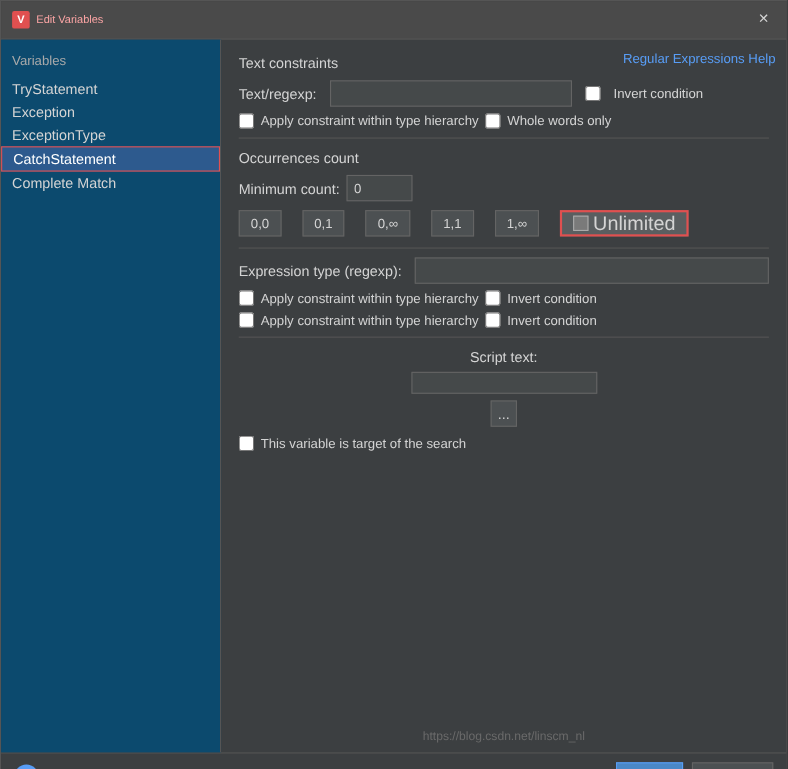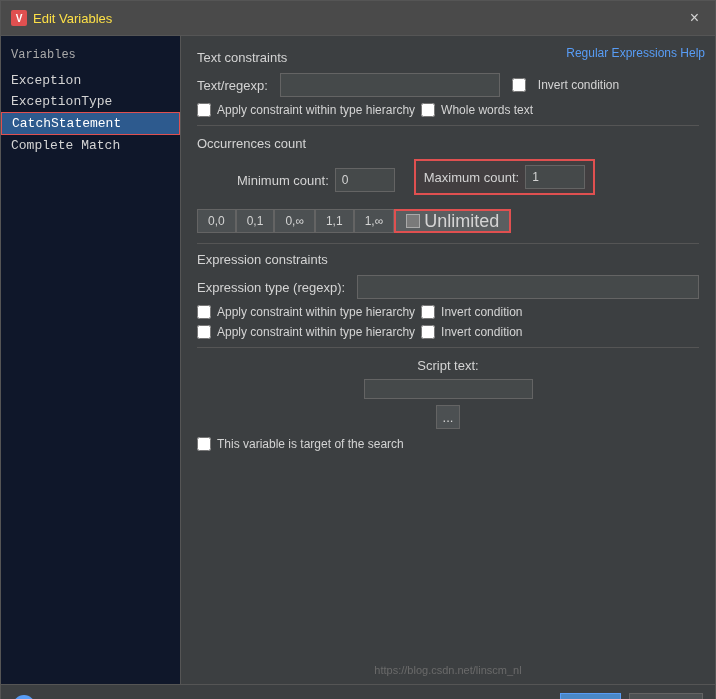--- a/index.html
+++ b/index.html
@@ -38,41 +38,40 @@
       background: #e05050;
       border-radius: 2px;
       display: flex;
       align-items: center;
       justify-content: center;
       font-size: 10px;
       color: white;
       font-weight: bold;
     }
     .title-text {
-      color: #fde047;
-      font-size: 13px;
+      color: #fca5a5;
+      font-size: 10px;
     }
     .close-btn {
       background: none;
       border: none;
       color: #d4d4d4;
       cursor: pointer;
       font-size: 16px;
       padding: 2px 6px;
     }
     .dialog-body {
       display: flex;
       height: 648px;
     }
     .sidebar {
-      width: 180px;
-      background: #0f172a;
+      width: 200px;
+      background: #0c4a6e;
       border-right: 1px solid #555;
       padding: 8px 0;
-      font-family: Liberation Mono, monospace;
     }
     .sidebar-header {
       padding: 4px 10px 8px 10px;
       font-size: 12px;
       color: #aaa;
     }
     .sidebar-item {
       padding: 3px 10px;
       cursor: pointer;
       color: #d4d4d4;
@@ -149,33 +148,32 @@
       margin-bottom: 6px;
       background: rgba(200, 50, 50, 0.05);
     }
     .occurrences-section {
       margin-top: 10px;
       margin-bottom: 10px;
     }
     .count-row {
       display: flex;
       align-items: center;
+      gap: 0;
+      margin-bottom: 8px;
+    }
+    .count-field {
+      display: flex;
+      align-items: center;
+      gap: 6px;
+    }
+    .preset-buttons {
+      display: flex;
+      align-items: flex-start;
       gap: 19px;
-      margin-bottom: 8px;
-      margin-left: 40px;
-    }
-    .count-field {
-      display: flex;
-      align-items: center;
-      gap: 6px;
-    }
-    .preset-buttons {
-      display: flex;
-      align-items: flex-start;
-      gap: 0;
     }
     .preset-btn {
       background: #4c5052;
       border: 1px solid #646464;
       color: #d4d4d4;
       padding: 3px 10px;
       font-size: 12px;
       cursor: pointer;
       height: 24px;
     }
@@ -296,20 +294,21 @@
       </div>
       <span class="title-text">Edit Variables</span>
     </div>
     <button class="close-btn">×</button>
   </div>
 
   <div class="dialog-body">
 
     <div class="sidebar">
       <div class="sidebar-header">Variables</div>
+      <div class="sidebar-item">TryStatement</div>
       <div class="sidebar-item">Exception</div>
       <div class="sidebar-item">ExceptionType</div>
       <div class="sidebar-item selected">CatchStatement</div>
       <div class="sidebar-item">Complete Match</div>
     </div>
 
     <div class="main-content">
 
       <a class="help-link" href="#">Regular Expressions Help</a>
 
@@ -319,56 +318,51 @@
         <span class="form-label">Text/regexp:</span>
         <input type="text" class="text-input text-input-wide" style="">
         <input type="checkbox" style="">
         <span class="checkbox-label">Invert condition</span>
       </div>
 
       <div class="checkbox-row">
         <input type="checkbox" style="">
         <span class="checkbox-label">Apply constraint within type hierarchy</span>
         <input type="checkbox" style="">
-        <span class="checkbox-label">Whole words text</span>
+        <span class="checkbox-label">Whole words only</span>
       </div>
 
       <div class="divider"></div>
 
       <div class="occurrences-section">
         <div class="section-title">Occurrences count</div>
 
         <div class="count-row">
           <div class="count-field">
             <span class="form-label">Minimum count:</span>
             <input type="text" class="text-input text-input-small" value="0" style="">
-          </div>
-          <div class="highlighted-section" style="display:flex;align-items:center;gap:6px;padding:4px 8px;">
-            <span class="form-label">Maximum count:</span>
-            <input type="text" class="text-input text-input-small" value="1" style="">
           </div>
         </div>
 
         <div class="preset-buttons">
           <button class="preset-btn">0,0</button>
           <button class="preset-btn">0,1</button>
           <button class="preset-btn">0,∞</button>
           <button class="preset-btn">1,1</button>
           <button class="preset-btn">1,∞</button>
           <button class="unlimited-btn">
             <span class="unlimited-checkbox-box"></span>
             <span>Unlimited</span>
           </button>
         </div>
       </div>
 
       <div class="divider"></div>
 
       <div class="expression-section">
-        <div class="section-title">Expression constraints</div>
 
         <div class="form-row">
           <span class="form-label">Expression type (regexp):</span>
           <div class="regexp-input-wrapper">
             <input type="text" class="text-input" style="width: 100%;">
           </div>
         </div>
 
         <div class="checkbox-row">
           <input type="checkbox" style="">

